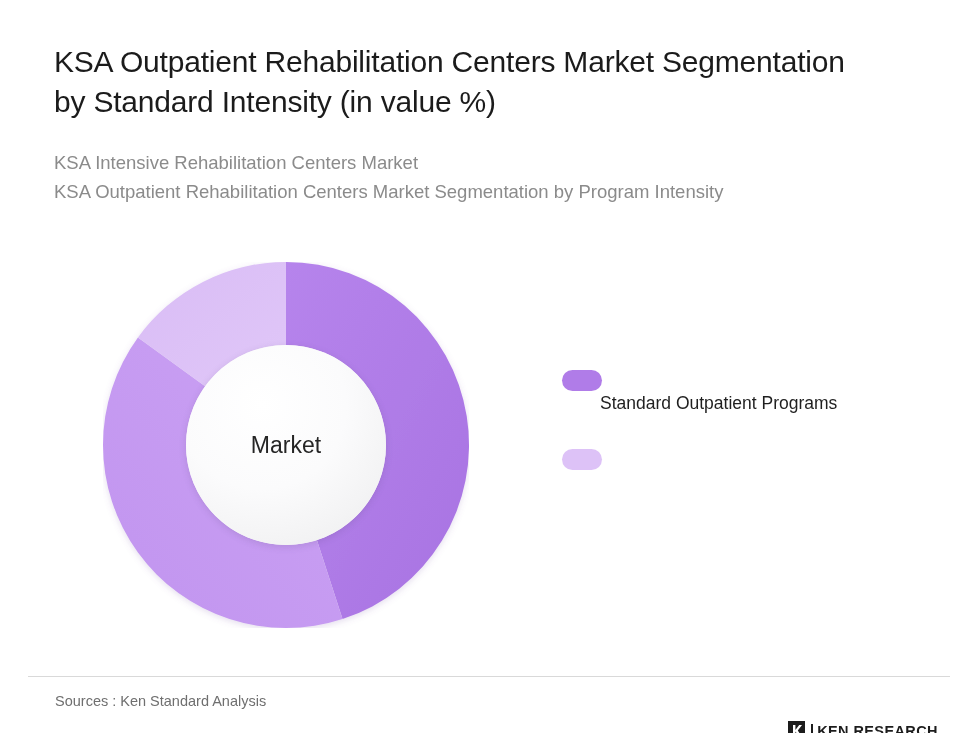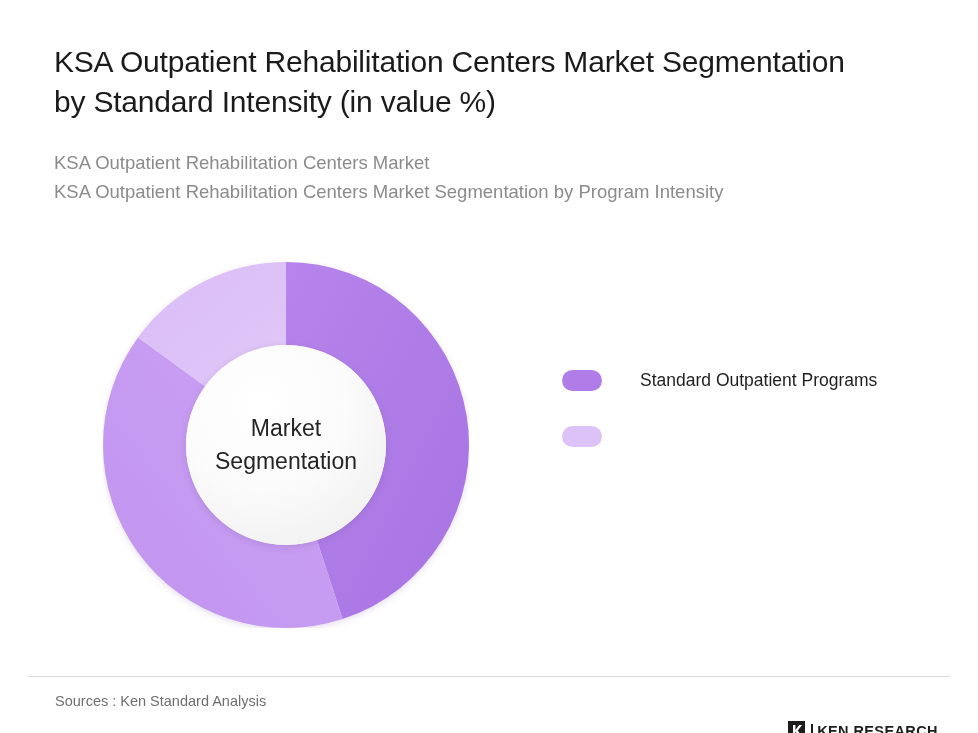--- a/index.html
+++ b/index.html
@@ -94,20 +94,21 @@
   .legend {
     position: absolute;
     left: 562px;
     top: 128px;
     width: 400px;
   }
   .legend-item {
     display: flex;
     align-items: flex-start;
     margin-bottom: 30px;
+    flex-direction: column;
   }
   .legend-swatch {
     width: 40px;
     height: 21px;
     border-radius: 11px;
     flex: 0 0 auto;
     margin-top: 2px;
   }
   .legend-label {
     margin-left: 38px;
@@ -164,21 +165,21 @@
 <body>
 
 <div class="page">
 
   <div class="header">
     <h1 class="title">
       <span>KSA Outpatient Rehabilitation Centers Market Segmentation</span>
       <span class="line2">by Standard Intensity (in value %)</span>
     </h1>
     <div class="subtitles">
-      <div class="subtitle">KSA Outpatient Rehabilitation Centers Market</div>
+      <div class="subtitle">KSA Intensive Rehabilitation Centers Market</div>
       <div class="subtitle">KSA Outpatient Rehabilitation Centers Market Segmentation by Program Intensity</div>
     </div>
   </div>
 
   <div class="chart-area">
 
     <div class="donut-wrap">
       <svg class="donut-svg" viewBox="0 0 366 366">
         <defs>
           <linearGradient id="gradSeg0" x1="0%" y1="0%" x2="100%" y2="100%">
@@ -199,21 +200,20 @@
         </defs>
         <g id="donut-slices" filter="url(#donutShadow)">
             <path d="M 183 0 A 183 183 0 0 1 239.55010997061538 357.0433424820131 L 213.90169943749476 278.10565162951536 A 100 100 0 0 0 183 83 Z" fill="url(#gradSeg0)"></path>
             <path d="M 239.55010997061538 357.0433424820131 A 183 183 0 0 1 34.94989002938459 75.43529883047744 L 102.09830056250524 124.2214747707527 A 100 100 0 0 0 213.90169943749476 278.10565162951536 Z" fill="url(#gradSeg1)"></path>
             <path d="M 34.94989002938459 75.43529883047744 A 183 183 0 0 1 182.99999999999997 0 L 182.99999999999997 83 A 100 100 0 0 0 102.09830056250524 124.2214747707527 Z" fill="url(#gradSeg2)"></path>
           </g>
       </svg>
 
       <div class="donut-hole">
         <div class="hole-text">Market</div>
-        <div class="hole-text">Segmentation</div>
       </div>
     </div>
 
     <div class="legend" id="legend-root">
         <div class="legend-item">
           <span class="legend-swatch" style="background: rgb(176, 124, 232);"></span>
           <span class="legend-label">Standard Outpatient Programs</span>
         </div>
         <div class="legend-item">
           <span class="legend-swatch" style="background: rgb(221, 194, 247);"></span>

